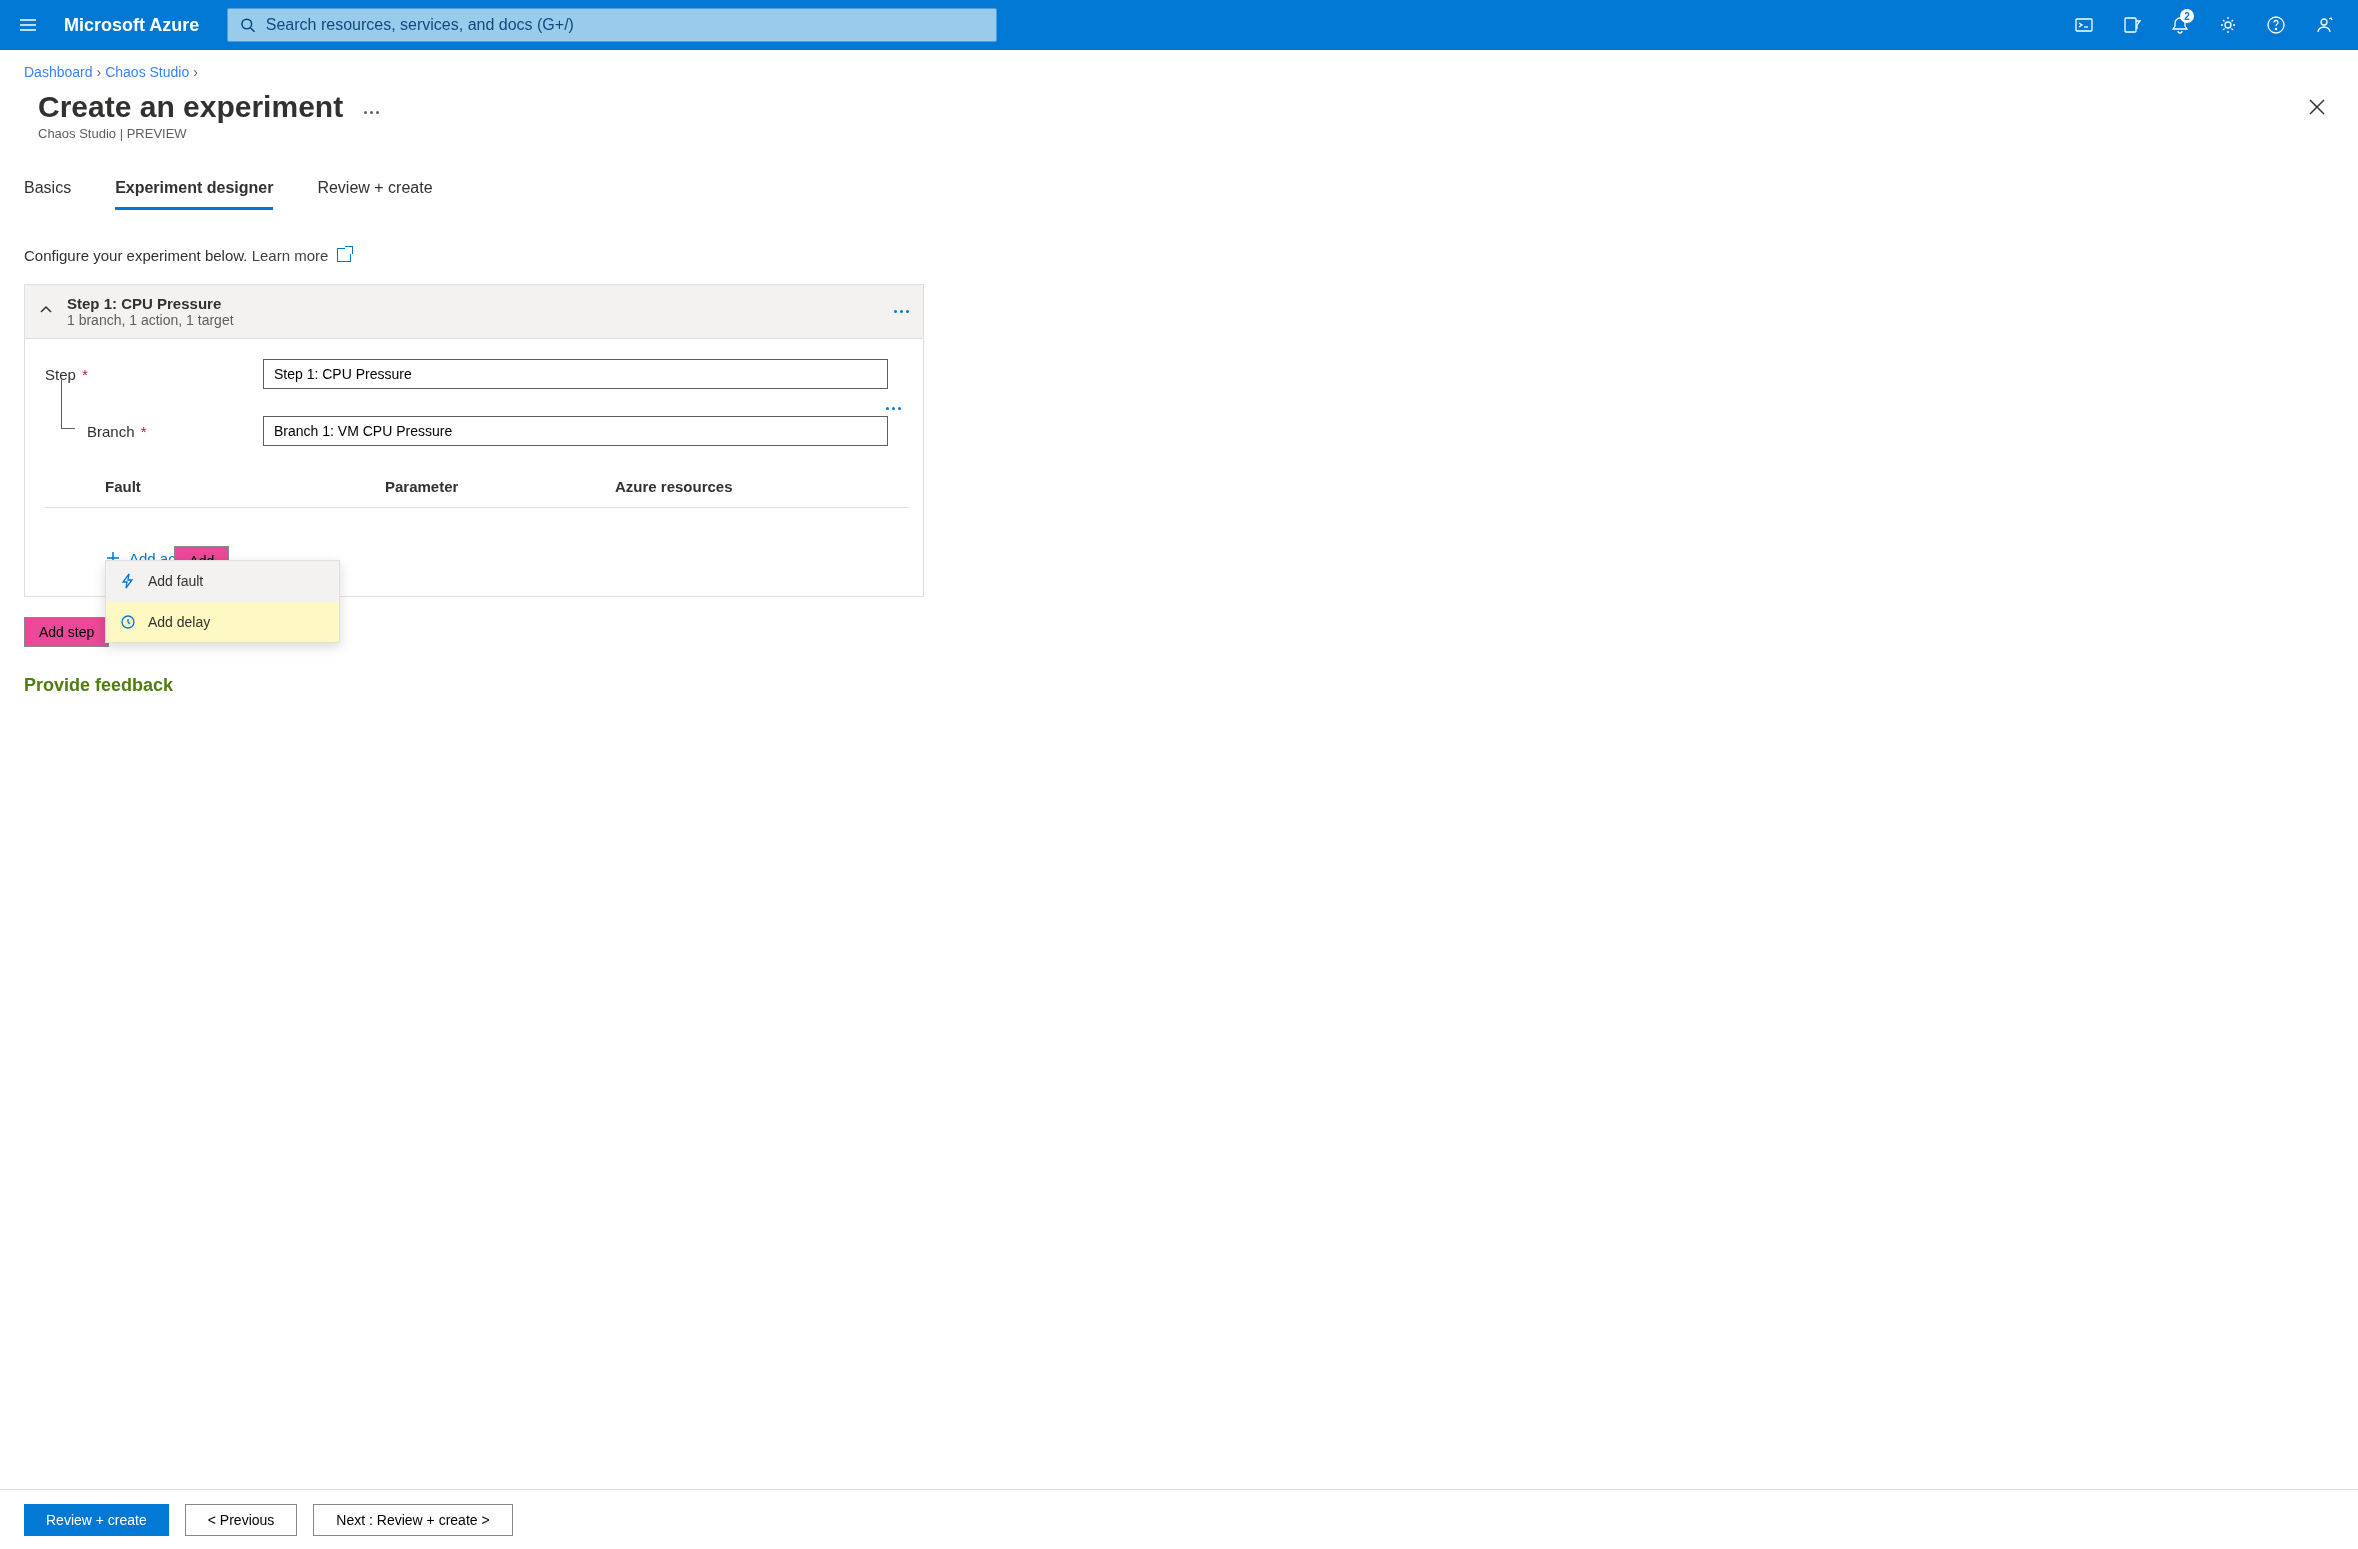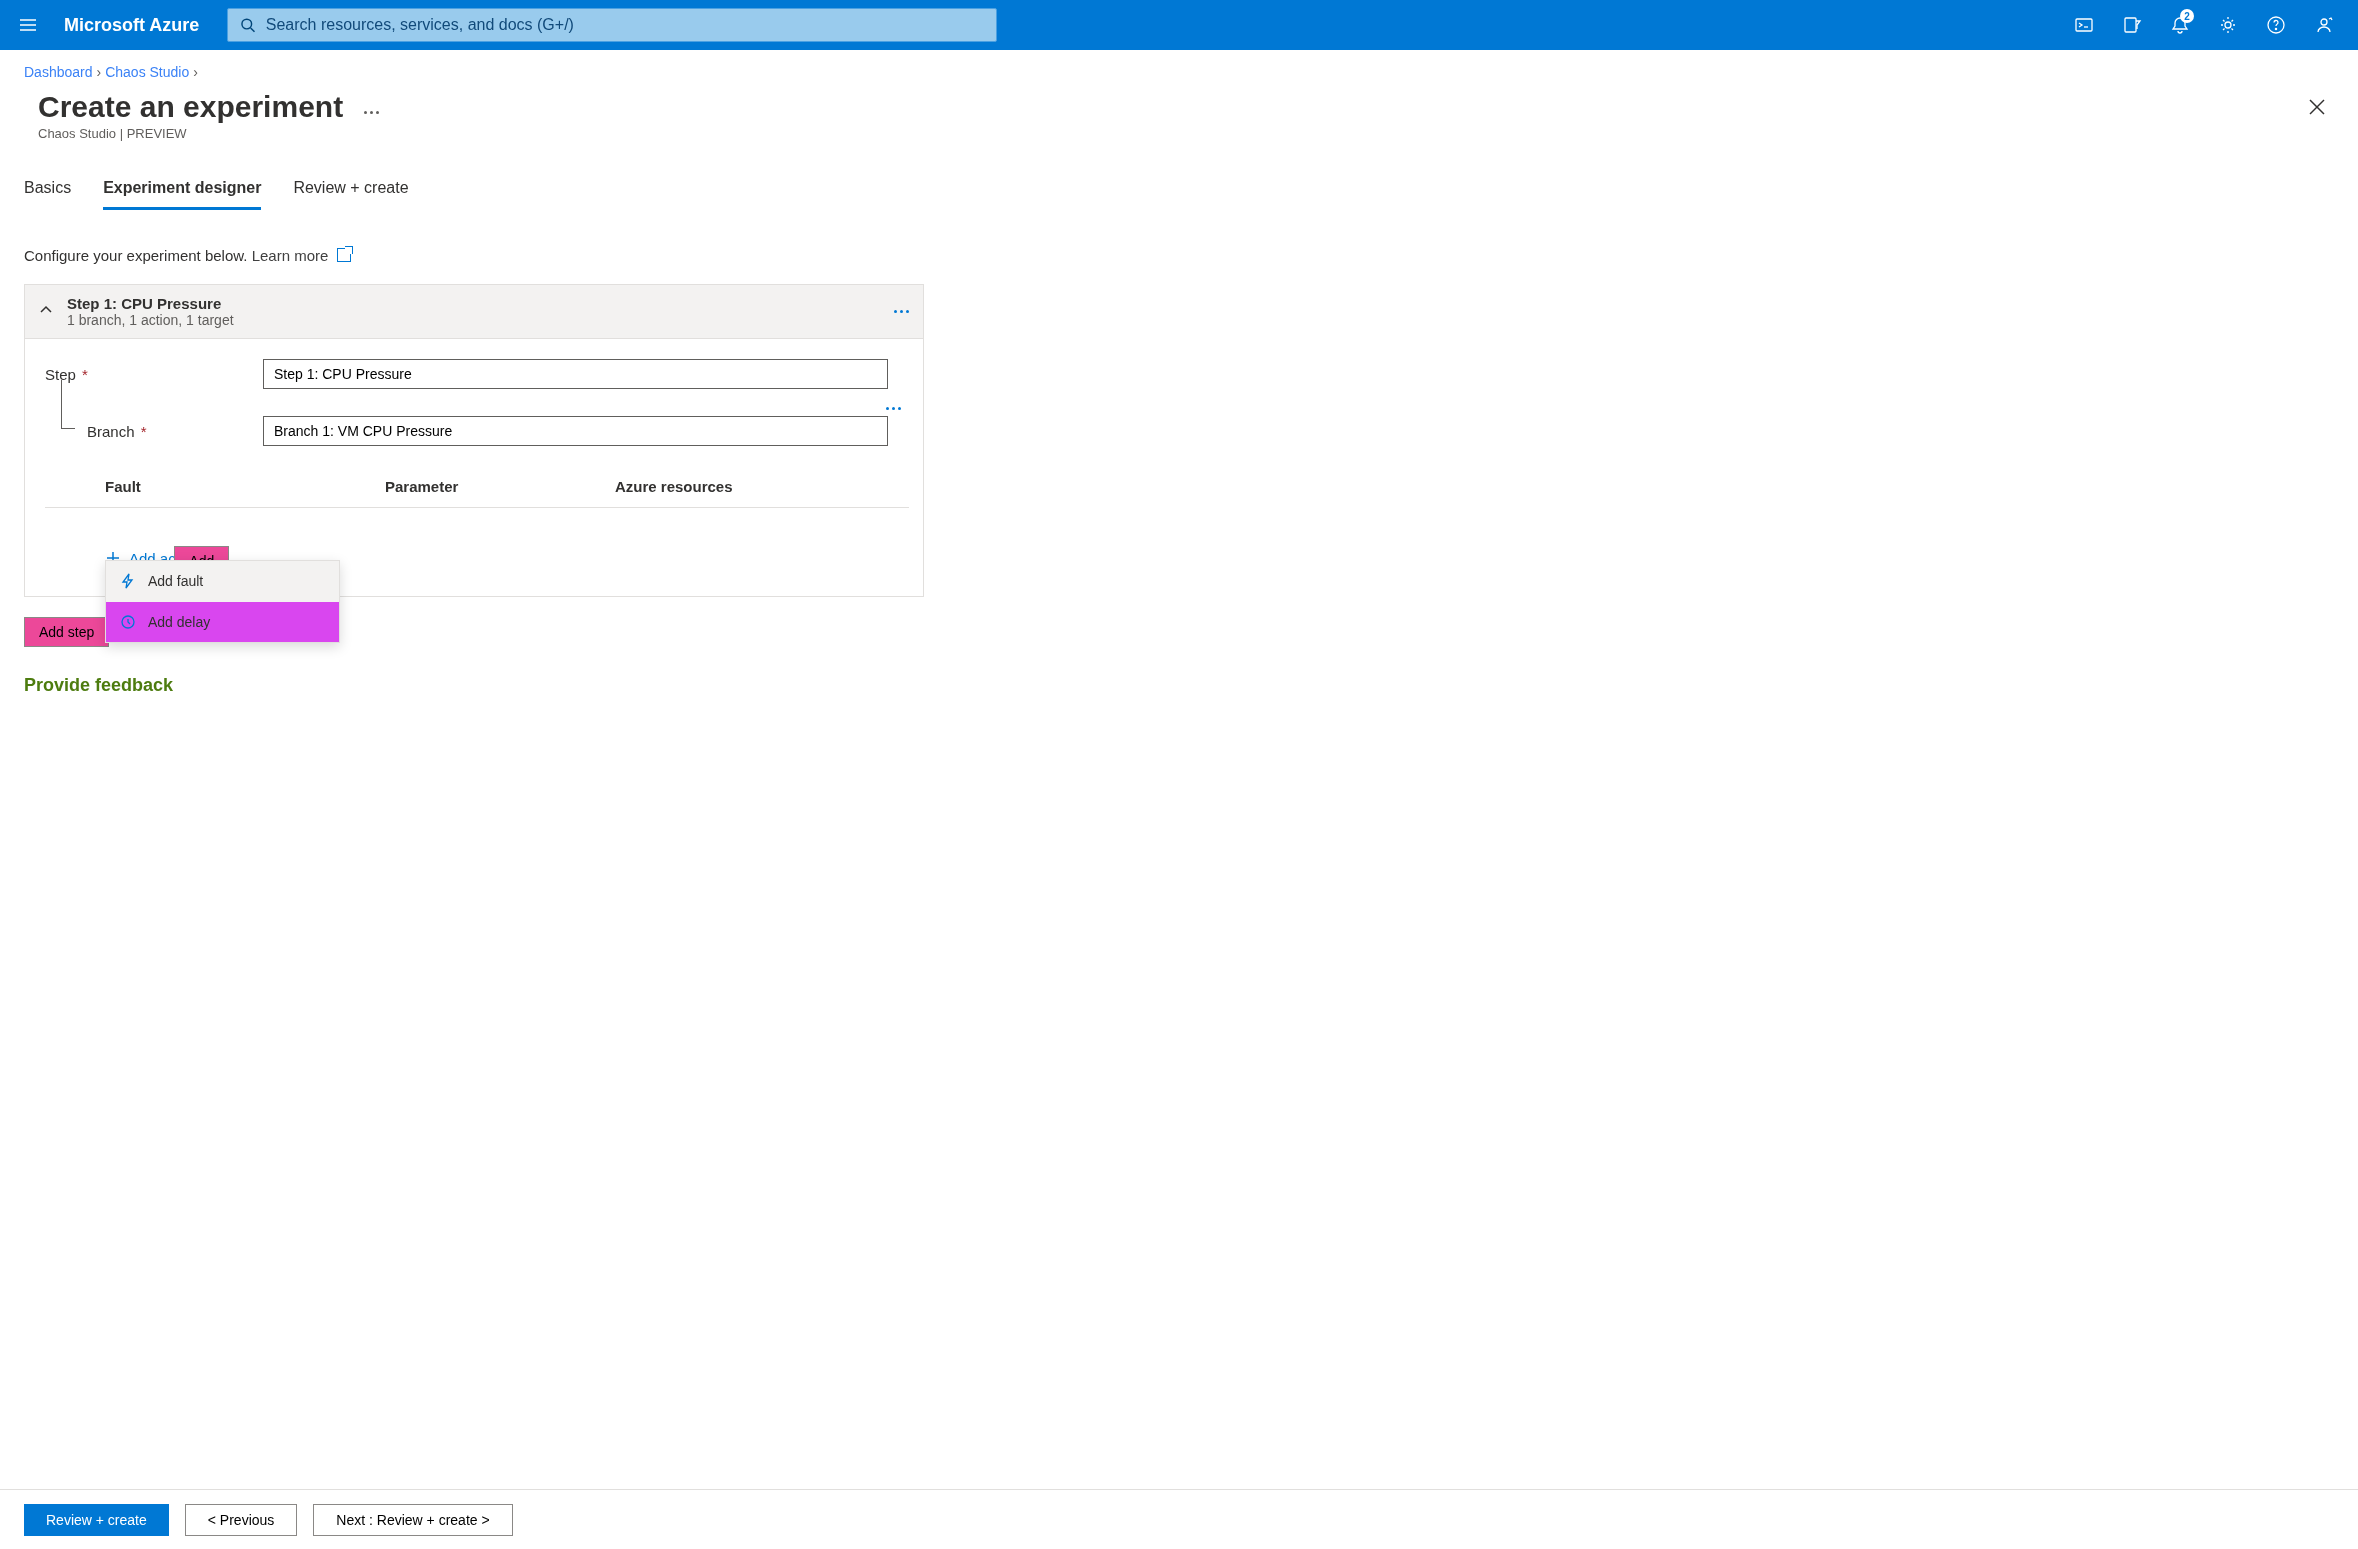--- a/index.html
+++ b/index.html
@@ -32,21 +32,21 @@
 .page-head { display: flex; align-items: flex-start; padding: 4px 0 0; }
 .page-head-left { flex: 1; margin-left: 14px; }
 .page-title { font-size: 30px; font-weight: 600; display: inline-block; margin-right: 16px; }
 .page-sub { font-size: 13px; color: #605e5c; margin-top: 2px; }
 .more-dots { display: inline-flex; align-items: center; gap: 3px; cursor: pointer; vertical-align: middle; }
 .more-dots span { width: 3px; height: 3px; background: #605e5c; border-radius: 50%; }
 .close-x { cursor: pointer; padding: 8px; }
 .close-x svg { width: 18px; height: 18px; }
 
 
-.tabs { display: flex; gap: 32px; margin-top: 30px; border-bottom: 1px solid transparent; }
+.tabs { display: flex; gap: 44px; margin-top: 30px; border-bottom: 1px solid transparent; }
 .tab { font-size: 16px; padding: 8px 0 10px; cursor: pointer; color: #323130; border-bottom: 3px solid transparent; }
 .tab.active { font-weight: 600; border-bottom-color: #0078d4; }
 
 
 .designer { margin-top: 36px; max-width: 900px; }
 .configure-text { font-size: 15px; margin-bottom: 20px; }
 .configure-text a { color: #404040; text-decoration: none; }
 .ext-icon { display: inline-flex; width: 14px; height: 14px; border: 1.5px solid #0078d4; position: relative; vertical-align: -1px; margin-left: 4px; }
 .ext-icon::after { content: ''; position: absolute; width: 7px; height: 7px; border-top: 1.5px solid #0078d4; border-right: 1.5px solid #0078d4; top: -3px; right: -3px; background: #fff; }
 
@@ -74,21 +74,21 @@
 .branch-label { padding-left: 42px; }
 
 .fault-head { display: flex; padding: 14px 0 12px 60px; font-size: 15px; font-weight: 600; border-bottom: 1px solid #e1dfdd; }
 .fault-head div:nth-child(1) { width: 280px; }
 .fault-head div:nth-child(2) { width: 230px; }
 
 .add-action-wrap { position: relative; padding: 24px 0 0 60px; }
 .add-action-btn { display: inline-flex; align-items: center; gap: 8px; color: #0078d4; cursor: pointer; font-size: 15px; }
 .add-action-btn svg { width: 16px; height: 16px; }
 
-.dropdown { position: absolute; top: 52px; left: 60px; width: 235px; background: #d946ef; border: 1px solid #e1dfdd; box-shadow: 0 4px 12px rgba(0,0,0,0.15); z-index: 10; }
+.dropdown { position: absolute; top: 52px; left: 60px; width: 235px; background: #fef9c3; border: 1px solid #e1dfdd; box-shadow: 0 4px 12px rgba(0,0,0,0.15); z-index: 10; }
 .dropdown-item { display: flex; align-items: center; gap: 12px; padding: 12px 14px; cursor: pointer; font-size: 14px; }
 .dropdown-item.hover { background: #f3f2f1; }
 .dropdown-item svg { width: 16px; height: 16px; color: #0078d4; }
 .dropdown-item + .dropdown-item { border-top: 1px solid #f3f2f1; }
 
 .btn-outline { display: inline-block; border: 1px solid #8a8886; background: #ec4899; padding: 6px 14px; font-size: 14px; cursor: pointer; margin-top: 10px; }
 .add-branch-btn { margin-left: 4px; margin-top: 14px; }
 .add-step-btn { margin-top: 20px; }
 
 .feedback { font-size: 18px; font-weight: 600; margin-top: 28px; color: #4d7c0f; }

